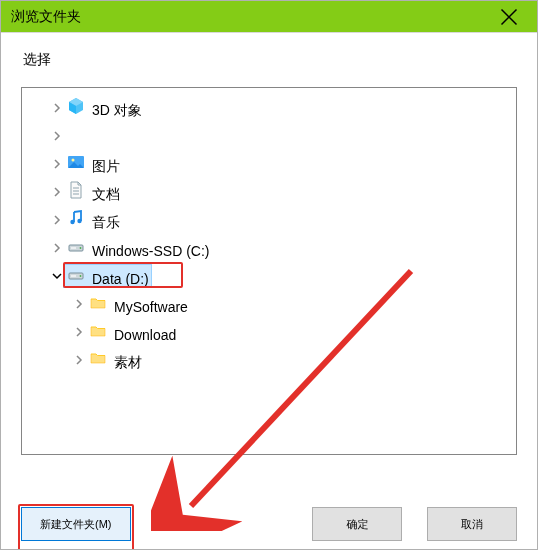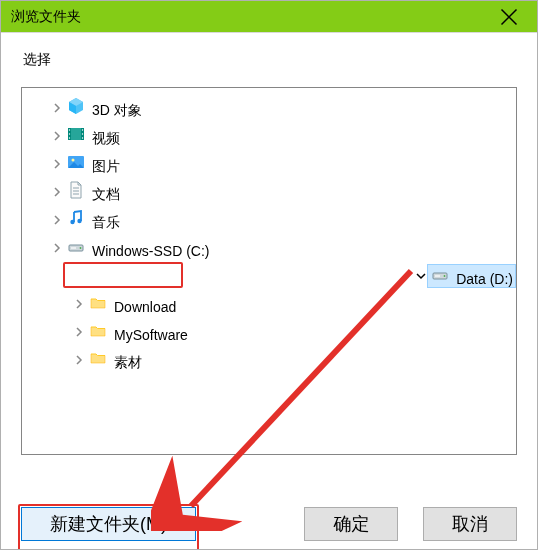--- a/index.html
+++ b/index.html
@@ -107,24 +107,24 @@
     left: 20px;
     right: 20px;
     bottom: 0px;
     height: 42px;
     display: flex;
     justify-content: space-between;
   }
   .btn {
     height: 34px;
     min-width: 90px;
-    padding: 0 28px;
+    padding: 0 18px;
     border: 1px solid #adadad;
     background: #e1e1e1;
-    font-size: 18px;
+    font-size: 11px;
     display: inline-flex;
     align-items: center;
     justify-content: center;
     cursor: default;
   }
   .btn.primary {
     border: 1px solid #0078d7;
     background: #e5f1fb;
   }
   .btn-group-right .btn + .btn { margin-left: 21px; }
@@ -162,33 +162,20 @@
                 <path d="M9 9 L9 17 L2 13 L2 5 Z" fill="#29b6f6"></path>
               </svg>
             </span><span class="label">3D 对象</span></span>
         </div>
         <div class="tree-row" style="padding-left: 6px;">
           <span class="caret">
             <svg width="10" height="10" viewBox="0 0 10 10">
               <path d="M3 1 L7 5 L3 9" stroke="#888" fill="none" stroke-width="1.5"></path>
             </svg>
           </span>
-          <span class="label-wrap"><span class="icon">
-              <svg class="ic" viewBox="0 0 18 18">
-                <rect x="1" y="3" width="16" height="12" fill="#26a69a" rx="1"></rect>
-                <rect x="1" y="3" width="3" height="12" fill="#00897b"></rect>
-                <rect x="14" y="3" width="3" height="12" fill="#00897b"></rect>
-                <circle cx="2.5" cy="5" r="0.7" fill="#fff"></circle>
-                <circle cx="2.5" cy="9" r="0.7" fill="#fff"></circle>
-                <circle cx="2.5" cy="13" r="0.7" fill="#fff"></circle>
-                <circle cx="15.5" cy="5" r="0.7" fill="#fff"></circle>
-                <circle cx="15.5" cy="9" r="0.7" fill="#fff"></circle>
-                <circle cx="15.5" cy="13" r="0.7" fill="#fff"></circle>
-              </svg>
-            </span><span class="label">视频</span></span>
         </div>
         <div class="tree-row" style="padding-left: 6px;">
           <span class="caret">
             <svg width="10" height="10" viewBox="0 0 10 10">
               <path d="M3 1 L7 5 L3 9" stroke="#888" fill="none" stroke-width="1.5"></path>
             </svg>
           </span>
           <span class="label-wrap"><span class="icon">
               <svg class="ic" viewBox="0 0 18 18">
                 <rect x="1" y="3" width="16" height="12" fill="#42a5f5" rx="1"></rect>
@@ -236,21 +223,21 @@
           </span>
           <span class="label-wrap"><span class="icon">
               <svg class="ic" viewBox="0 0 18 18">
                 <rect x="2" y="7" width="14" height="6" rx="1" fill="#cfd8dc"></rect>
                 <rect x="2" y="7" width="14" height="6" rx="1" fill="none" stroke="#78909c"></rect>
                 <circle cx="13.5" cy="10" r="0.9" fill="#4caf50"></circle>
                 <rect x="4" y="9" width="5" height="2" fill="#eceff1"></rect>
               </svg>
             </span><span class="label">Windows-SSD (C:)</span></span>
         </div>
-        <div class="tree-row selected" style="padding-left: 6px; position: relative; justify-content: flex-end;">
+        <div class="tree-row selected" style="padding-left: 6px; position: relative;">
           <span class="caret open">
             <svg width="10" height="10" viewBox="0 0 10 10">
               <path d="M1 3 L5 7 L9 3" stroke="#000" fill="none" stroke-width="1.5"></path>
             </svg>
           </span>
           <span class="label-wrap"><span class="icon">
               <svg class="ic" viewBox="0 0 18 18">
                 <rect x="2" y="7" width="14" height="6" rx="1" fill="#cfd8dc"></rect>
                 <rect x="2" y="7" width="14" height="6" rx="1" fill="none" stroke="#78909c"></rect>
                 <circle cx="13.5" cy="10" r="0.9" fill="#4caf50"></circle>
@@ -264,35 +251,35 @@
             <svg width="10" height="10" viewBox="0 0 10 10">
               <path d="M3 1 L7 5 L3 9" stroke="#888" fill="none" stroke-width="1.5"></path>
             </svg>
           </span>
           <span class="label-wrap"><span class="icon">
               <svg class="ic" viewBox="0 0 18 18">
                 <path d="M2 5 L7 5 L8.5 6.5 L16 6.5 L16 14 L2 14 Z" fill="#ffe082"></path>
                 <path d="M2 5 L7 5 L8.5 6.5 L16 6.5" fill="none" stroke="#ffca28"></path>
                 <path d="M2 5 L2 14 L16 14 L16 6.5" fill="none" stroke="#ffb300" stroke-width="0.5"></path>
               </svg>
-            </span><span class="label">Download</span></span>
+            </span><span class="label">MySoftware</span></span>
         </div>
         <div class="tree-row" style="padding-left: 28px;">
           <span class="caret">
             <svg width="10" height="10" viewBox="0 0 10 10">
               <path d="M3 1 L7 5 L3 9" stroke="#888" fill="none" stroke-width="1.5"></path>
             </svg>
           </span>
           <span class="label-wrap"><span class="icon">
               <svg class="ic" viewBox="0 0 18 18">
                 <path d="M2 5 L7 5 L8.5 6.5 L16 6.5 L16 14 L2 14 Z" fill="#ffe082"></path>
                 <path d="M2 5 L7 5 L8.5 6.5 L16 6.5" fill="none" stroke="#ffca28"></path>
                 <path d="M2 5 L2 14 L16 14 L16 6.5" fill="none" stroke="#ffb300" stroke-width="0.5"></path>
               </svg>
-            </span><span class="label">MySoftware</span></span>
+            </span><span class="label">Download</span></span>
         </div>
         <div class="tree-row" style="padding-left: 28px;">
           <span class="caret">
             <svg width="10" height="10" viewBox="0 0 10 10">
               <path d="M3 1 L7 5 L3 9" stroke="#888" fill="none" stroke-width="1.5"></path>
             </svg>
           </span>
           <span class="label-wrap"><span class="icon">
               <svg class="ic" viewBox="0 0 18 18">
                 <path d="M2 5 L7 5 L8.5 6.5 L16 6.5 L16 14 L2 14 Z" fill="#ffe082"></path>

